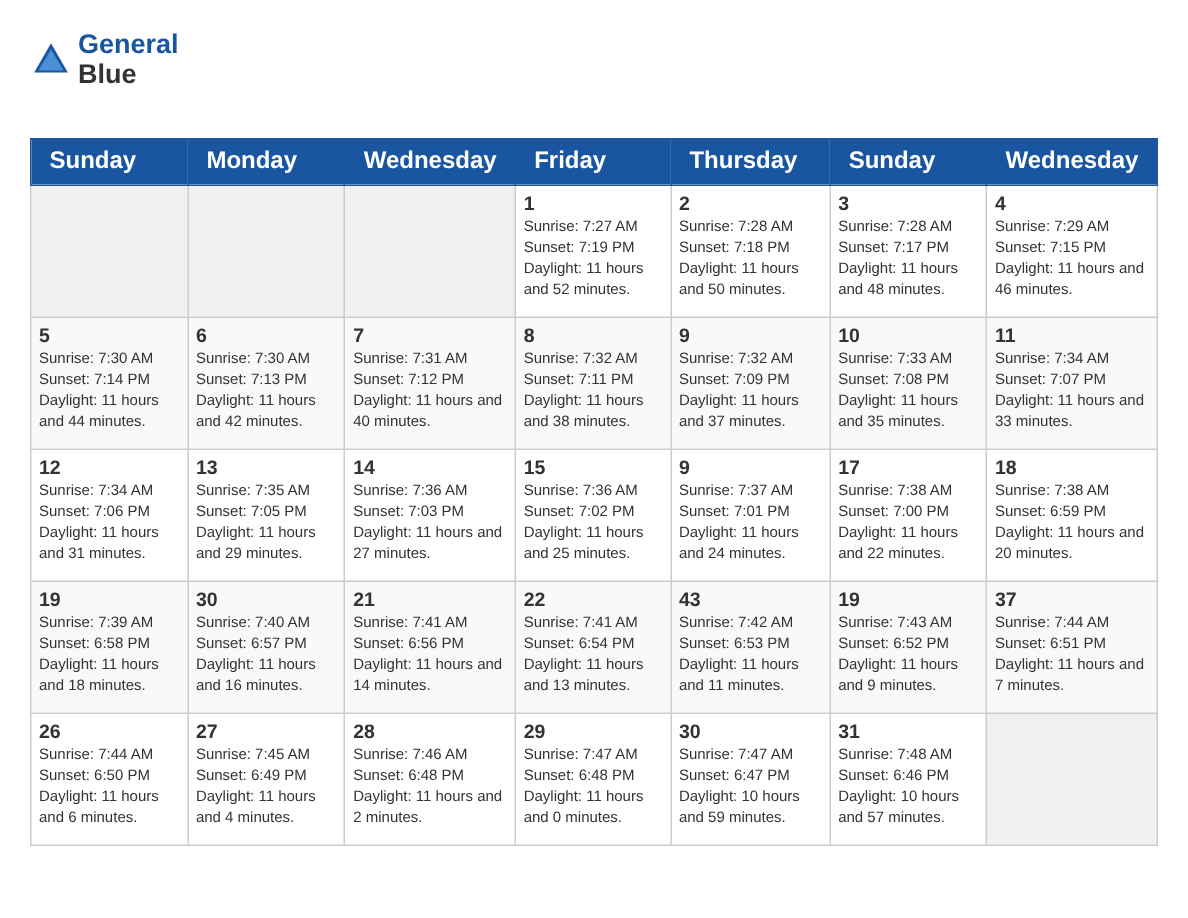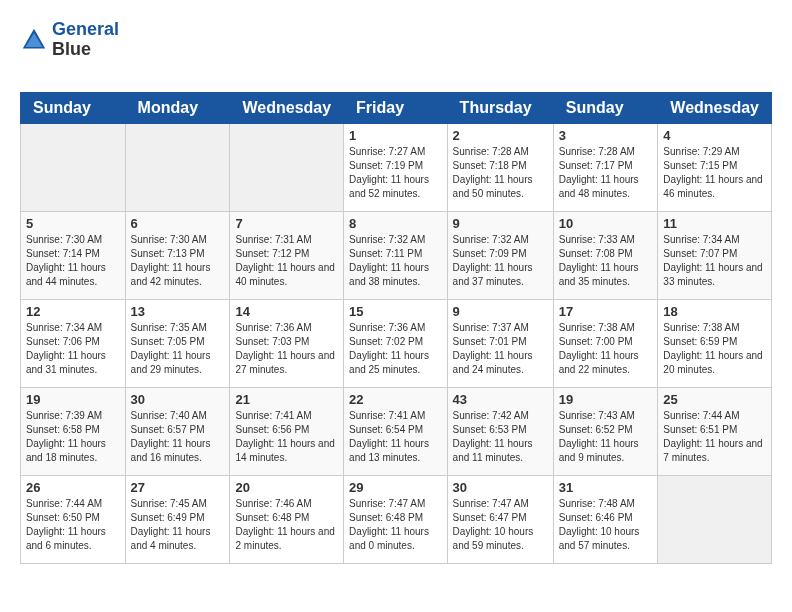--- a/index.html
+++ b/index.html
@@ -219,35 +219,35 @@
         </td>
         <td>
           <span class="day-number">43</span>
           <div class="day-info">Sunrise: 7:42 AM<br>Sunset: 6:53 PM<br>Daylight: 11 hours and 11 minutes.</div>
         </td>
         <td>
           <span class="day-number">19</span>
           <div class="day-info">Sunrise: 7:43 AM<br>Sunset: 6:52 PM<br>Daylight: 11 hours and 9 minutes.</div>
         </td>
         <td>
-          <span class="day-number">25</span>
+          <span class="day-number">37</span>
           <div class="day-info">Sunrise: 7:44 AM<br>Sunset: 6:51 PM<br>Daylight: 11 hours and 7 minutes.</div>
         </td>
       </tr>
       <tr>
         <td>
           <span class="day-number">26</span>
           <div class="day-info">Sunrise: 7:44 AM<br>Sunset: 6:50 PM<br>Daylight: 11 hours and 6 minutes.</div>
         </td>
         <td>
           <span class="day-number">27</span>
           <div class="day-info">Sunrise: 7:45 AM<br>Sunset: 6:49 PM<br>Daylight: 11 hours and 4 minutes.</div>
         </td>
         <td>
-          <span class="day-number">20</span>
+          <span class="day-number">28</span>
           <div class="day-info">Sunrise: 7:46 AM<br>Sunset: 6:48 PM<br>Daylight: 11 hours and 2 minutes.</div>
         </td>
         <td>
           <span class="day-number">29</span>
           <div class="day-info">Sunrise: 7:47 AM<br>Sunset: 6:48 PM<br>Daylight: 11 hours and 0 minutes.</div>
         </td>
         <td>
           <span class="day-number">30</span>
           <div class="day-info">Sunrise: 7:47 AM<br>Sunset: 6:47 PM<br>Daylight: 10 hours and 59 minutes.</div>
         </td>

